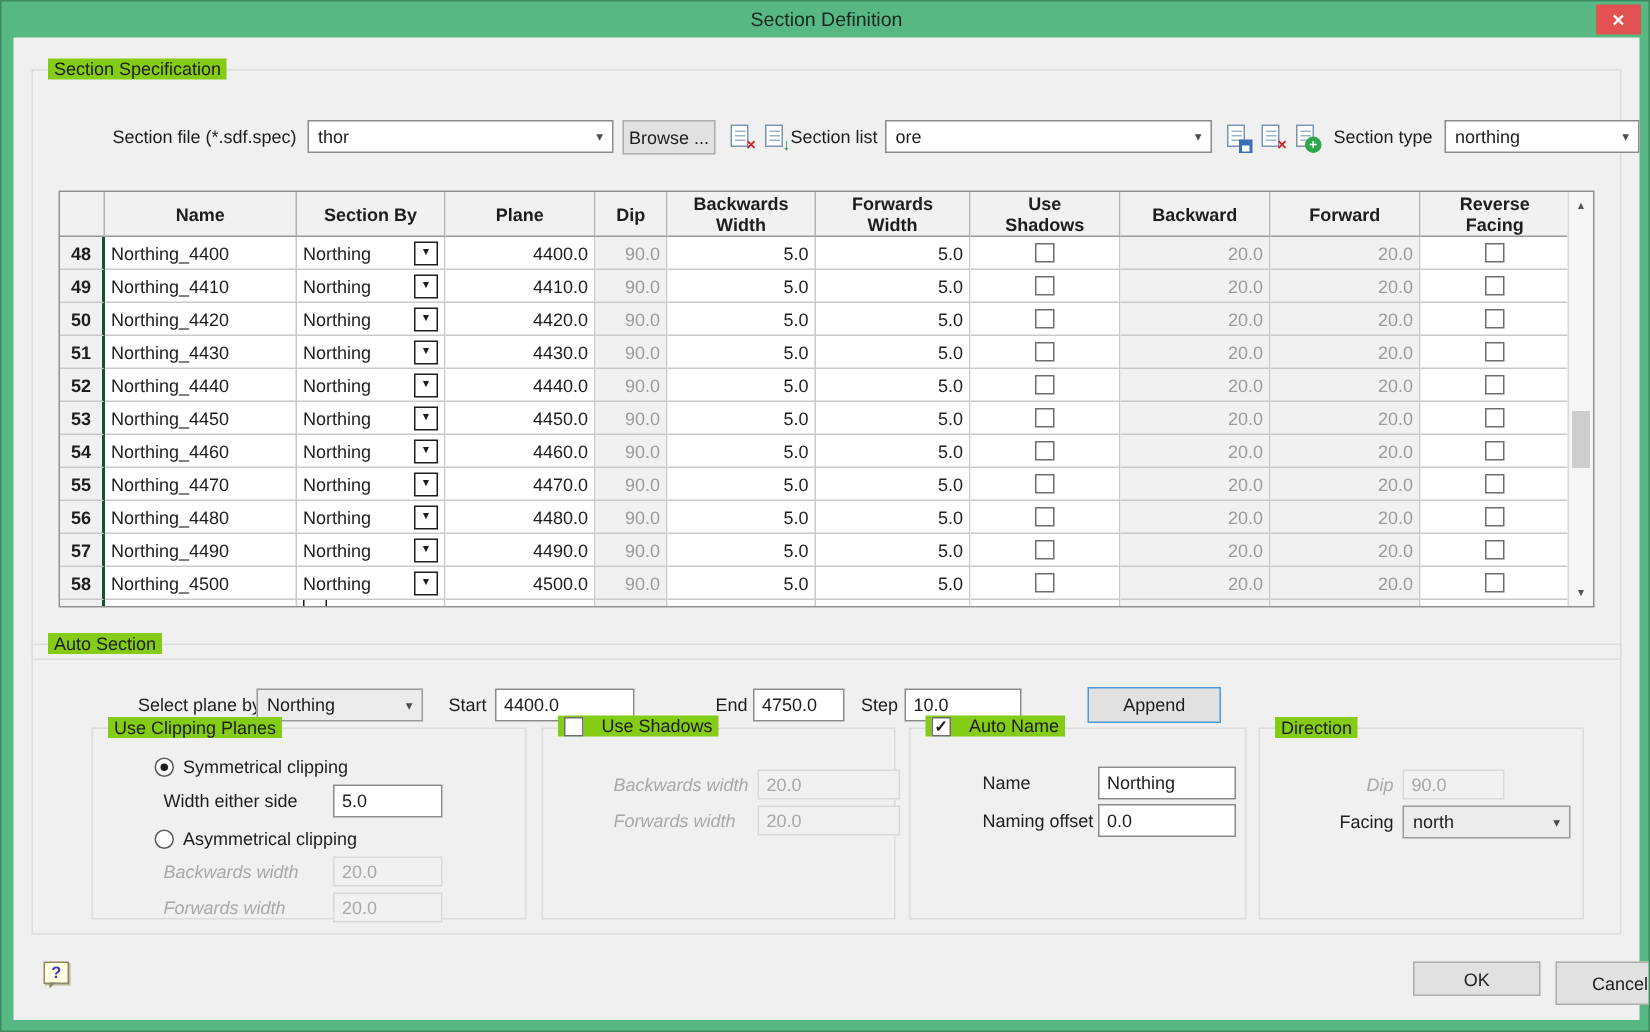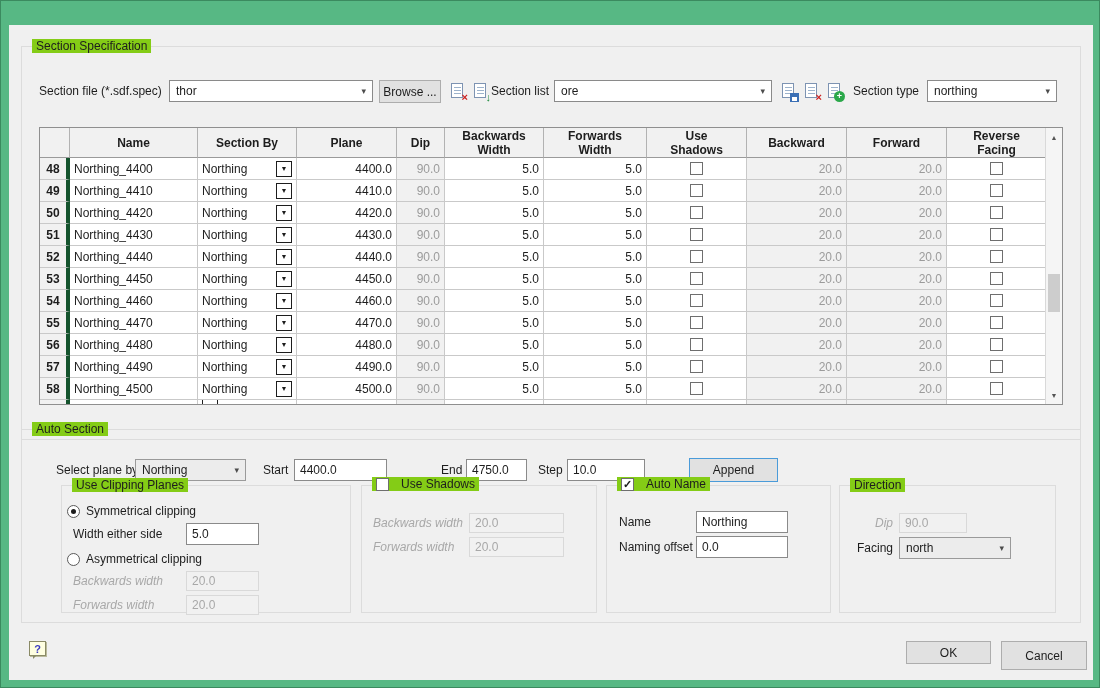--- a/index.html
+++ b/index.html
@@ -14,21 +14,21 @@
   .title { position:absolute; left:0; right:0; top:4px; text-align:center;
            font-size:13px; color:#17271e; }
   .closebtn { position:absolute; right:7px; top:2px; width:30px; height:20px;
               background:#e25252; color:#ffffff; font-size:11px; font-weight:bold;
               display:flex; align-items:center; justify-content:center; cursor:default; }
 
   
   .bodyarea { position:absolute; left:8px; top:24px; width:1084px; height:655px;
               background:#f0f0f0; }
 
-  .abs { position:absolute; }
+  .abs { position:absolute;margin-left:36px; }
 
   .group { position:absolute; border:1px solid #dcdcdc; }
   .glabel { position:absolute; top:-8px; left:10px; background:#84cc16;
             padding:0 4px; white-space:nowrap; color:#1d1d1d; }
   .glabel.withbox { display:flex; align-items:center; gap:12px; top:-9px; }
 
   .lbl { display:flex; align-items:center; white-space:nowrap; }
   .lbl.dis { color:#a8a8a8;font-style:italic; }
   .right-lbl { justify-content:flex-end; }
 
@@ -80,21 +80,21 @@
   .trow { display:flex; height:22px; }
   .trow.partial { height:5px; overflow:hidden; }
   .hrow { display:flex; height:30px; }
   .cell { border-right:1px solid #c9c9c9; border-bottom:1px solid #c9c9c9;
           display:flex; align-items:center; padding:0 4px; background:#ffffff;
           overflow:hidden; }
   .hcell { background:#f1f1f1; border-right:1px solid #b2b2b2;
            border-bottom:1px solid #9a9a9a; font-weight:bold; flex-direction:column;
            justify-content:center; line-height:14px; padding:0 2px; text-align:center; }
   .rnum { background:#f1f1f1; font-weight:bold; justify-content:center;
-          border-right:4px solid #14532d; }
+          border-right:2px solid #14532d; }
   .dis-cell { background:#f1f1f1; color:#9b9b9b; }
   .right { justify-content:flex-end; }
   .center { justify-content:center; }
   .c0{width:30px; flex:none;} .c1{width:128px; flex:none;} .c2{width:99px; flex:none;}
   .c3{width:100px; flex:none;} .c4{width:48px; flex:none;} .c5{width:99px; flex:none;}
   .c6{width:103px; flex:none;} .c7{width:100px; flex:none;} .c8{width:100px; flex:none;}
   .c9{width:100px; flex:none;} .c10{width:99px; flex:none; border-right:none;}
   .sbcell { justify-content:space-between; }
   .ddbtn { width:16px; height:16px; border:1px solid #1d1d1d; background:#ffffff;
            display:flex; align-items:center; justify-content:center; font-size:7px;
@@ -115,20 +115,26 @@
               box-shadow:1px 1px 0 #b9b99a; display:flex; align-items:center;
               justify-content:center; font-size:11px; font-weight:bold; color:#3b3bbf; }
   .helpicon::after { content:""; position:absolute; left:3px; bottom:-4px;
               border-left:4px solid #8a8a66; border-bottom:4px solid transparent; }
 </style>
 </head>
 <body>
 
 <div class="window">
 
+  <div class="titlebar">
+    <div class="title">Section Definition</div>
+    <div class="closebtn">
+      <span>✕</span>
+    </div>
+  </div>
 
   <div class="bodyarea">
 
     <div class="group" style="left:12px; top:21px; width:1060px; height:394px;">
       <span class="glabel">Section Specification</span>
     </div>
 
     <div class="lbl abs" style="left:30px; top:55px; height:22px;">Section file (*.sdf.spec)</div>
     <div class="combo abs" style="left:160px; top:55px; width:204px; height:22px;">
       <span>thor</span>

